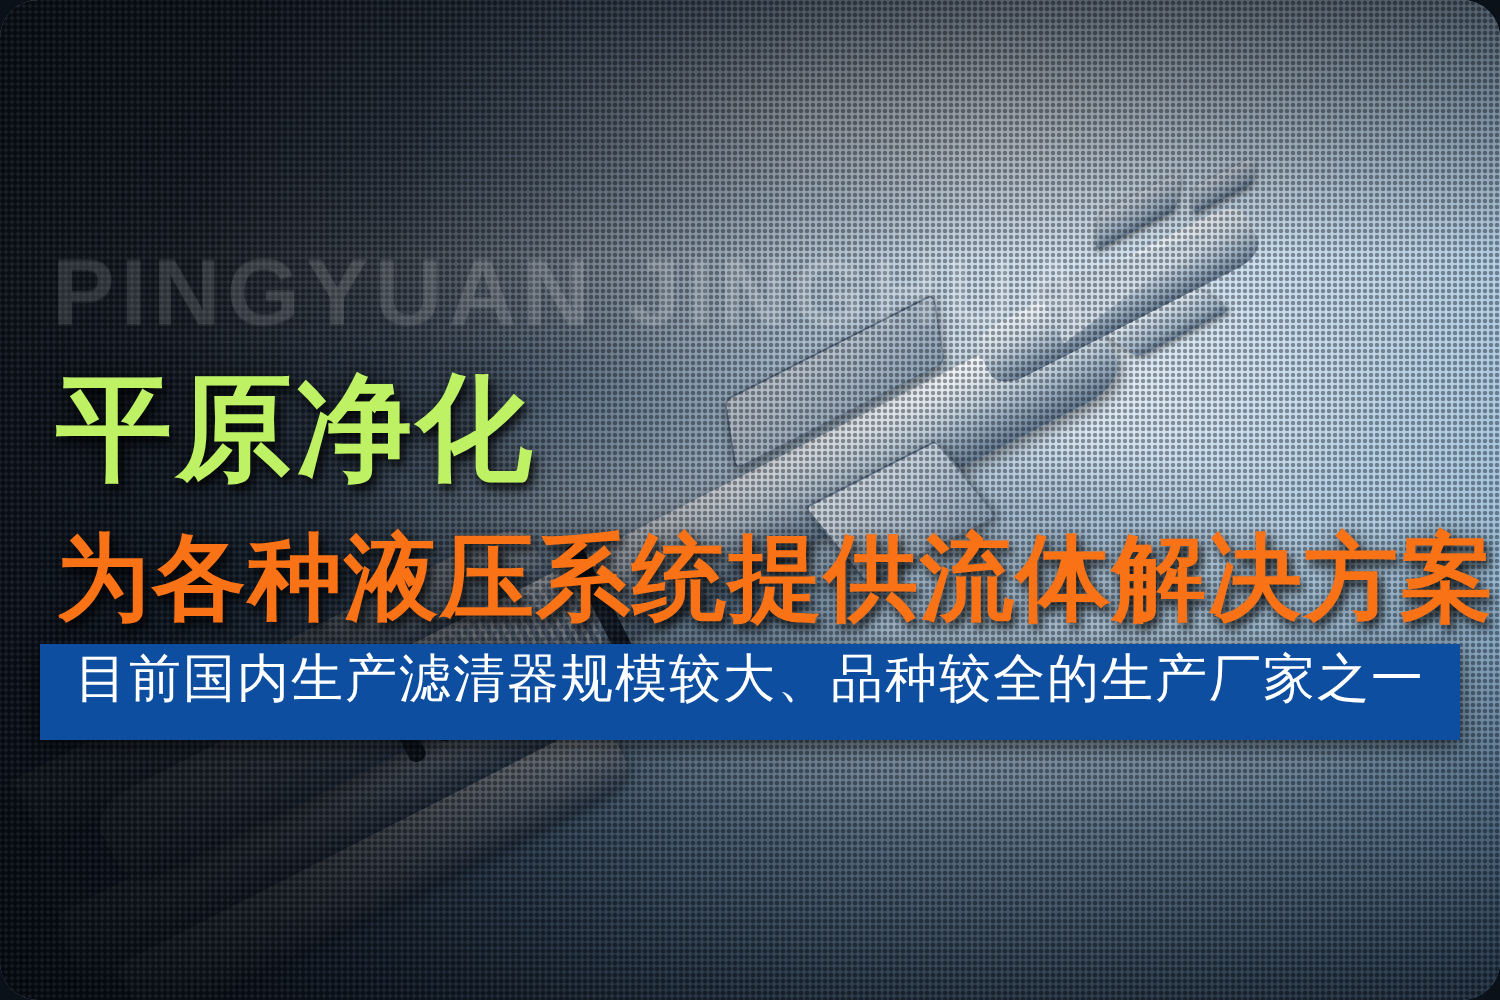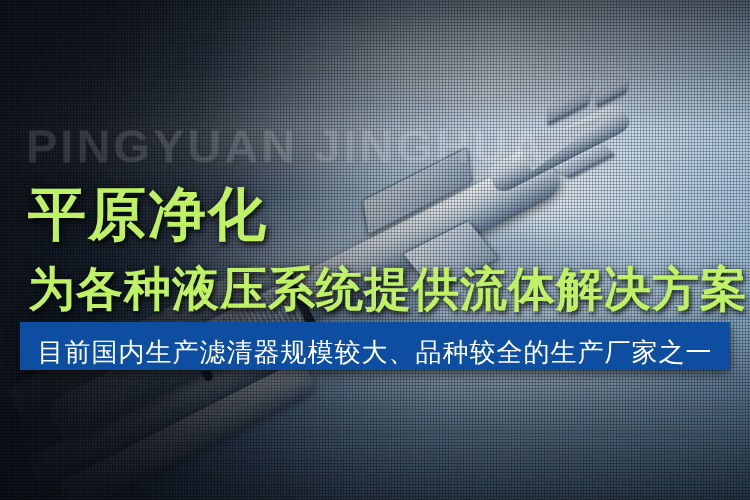--- a/index.html
+++ b/index.html
@@ -6,20 +6,21 @@
   html,body { background:#0b1119; }
   body {
     font-family:"Liberation Sans","DejaVu Sans",sans-serif;
   }
 
   #banner-root {
     position:relative;
     width:750px; height:500px;
     overflow:hidden;
     background:#101722;
+    border-radius:19px;
   }
 
   
   .scene { position:absolute; inset:0; overflow:hidden; }
 
   
   .space-base{
     position:absolute; inset:0;
     background:
       radial-gradient(ellipse 60% 50% at 8% 12%, #1d2836 0%, rgba(16,23,34,0) 70%),
@@ -236,32 +237,32 @@
     font-size:58px; font-weight:bold; letter-spacing:2px;
     color:#bef264; white-space:nowrap;
     text-shadow:
       2px 3px 5px rgba(0,0,0,.75),
       0 0 14px rgba(0,0,0,.55);
   }
 
   .title-sub{
     position:absolute; left:28px; top:258px;
     font-size:47px; font-weight:bold; letter-spacing:1px;
-    color:#bef264; white-space:nowrap;
+    color:#f97316; white-space:nowrap;
     text-shadow:
       2px 3px 5px rgba(0,0,0,.7),
       0 0 12px rgba(0,0,0,.5);
   }
 
   .blue-bar{
     position:absolute; left:20px; top:322px;
     width:710px; height:48px;
     background:#0d4ea0;
     box-shadow:0 3px 10px rgba(0,0,0,.55);
-    display:flex; align-items:flex-end; justify-content:center;
+    display:flex; align-items:flex-start; justify-content:center;
   }
   .blue-bar-text{
     font-size:26px; color:#ffffff; letter-spacing:1px;
     white-space:nowrap;
   }
 </style>
 </head>
 <body>
 
 <div id="banner-root">

